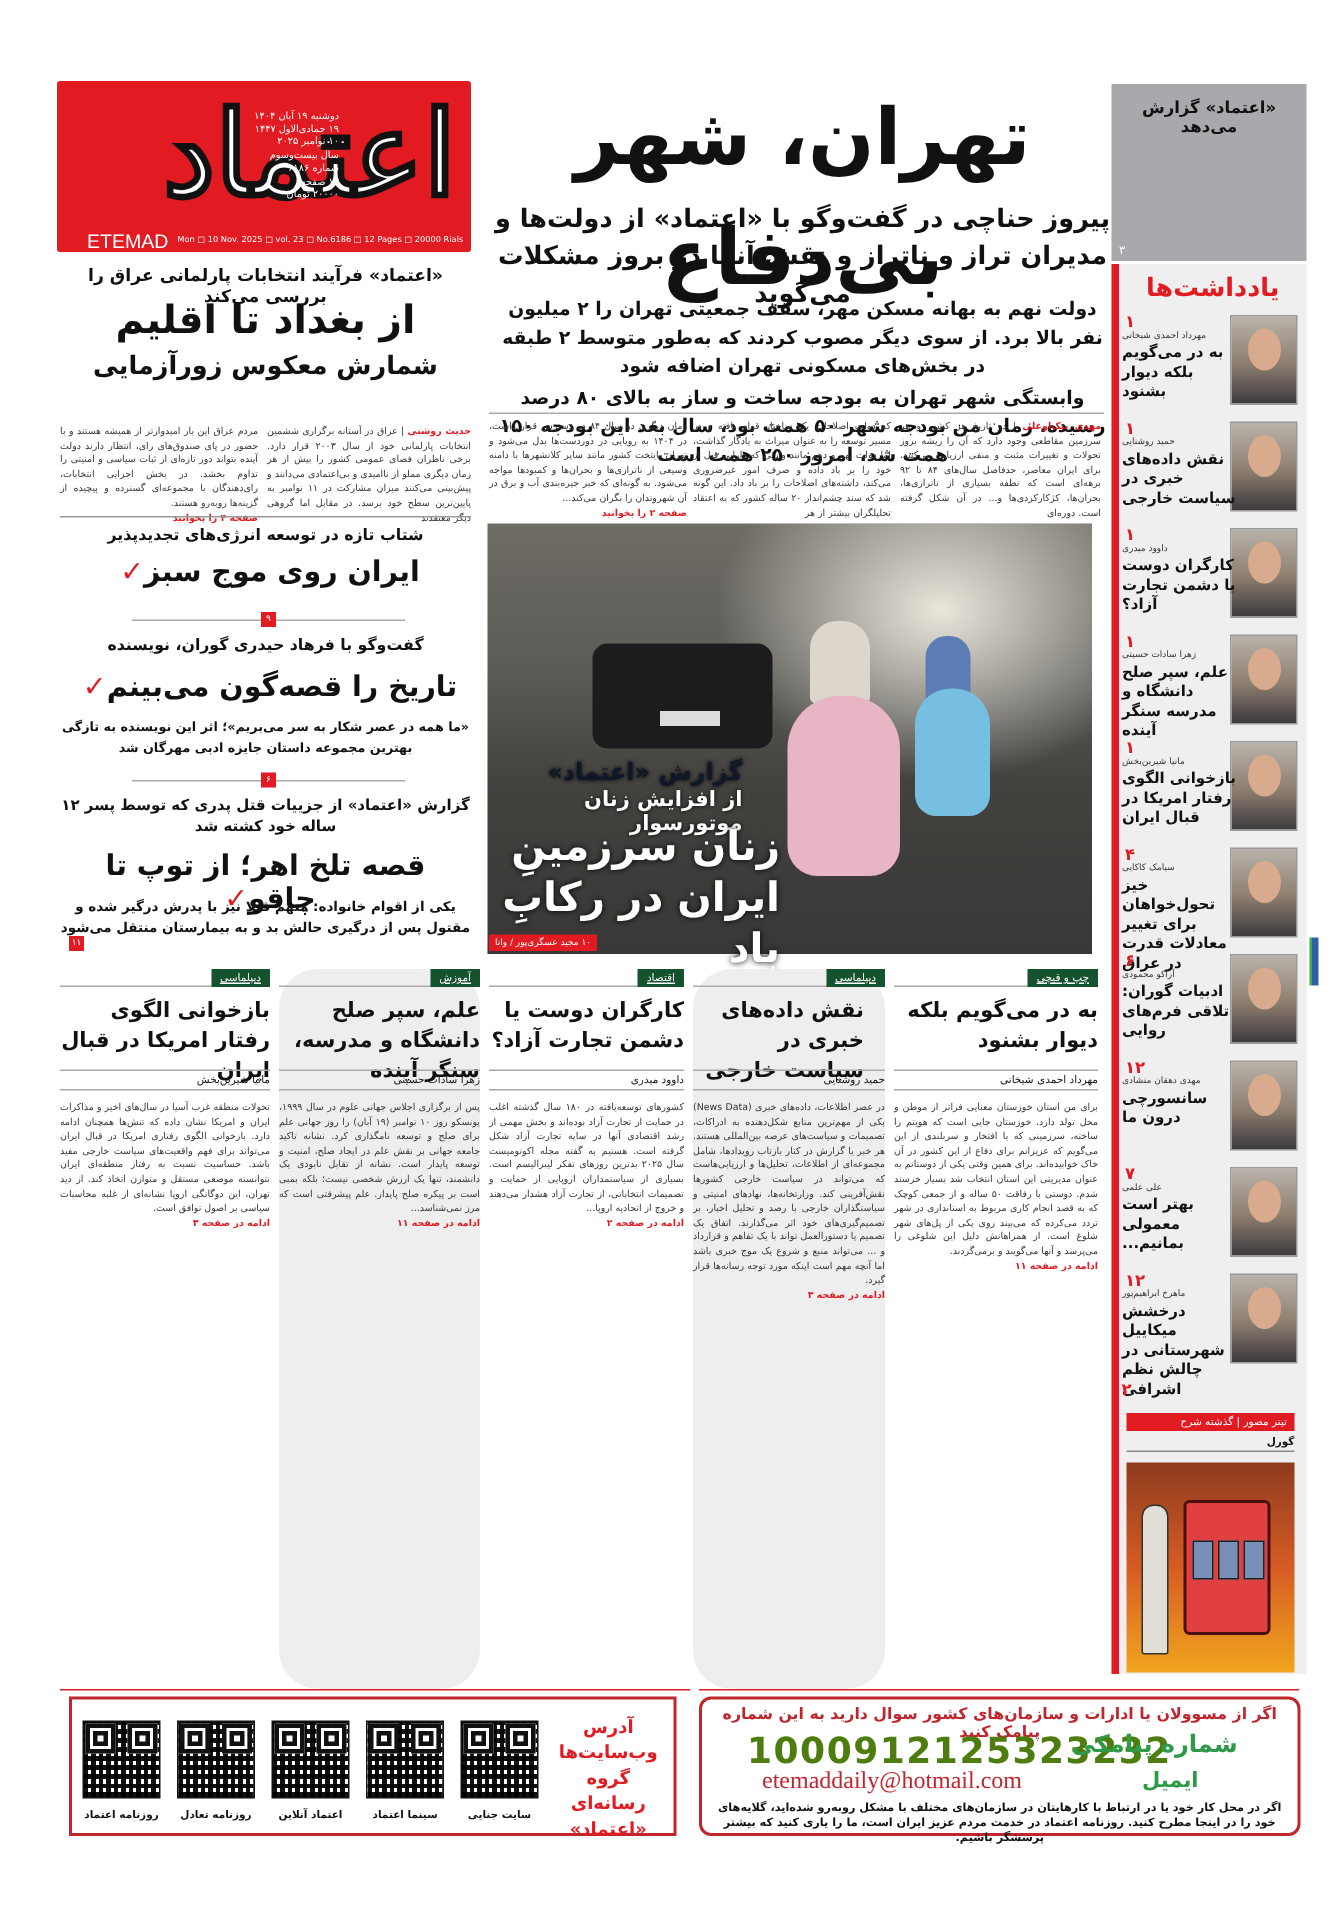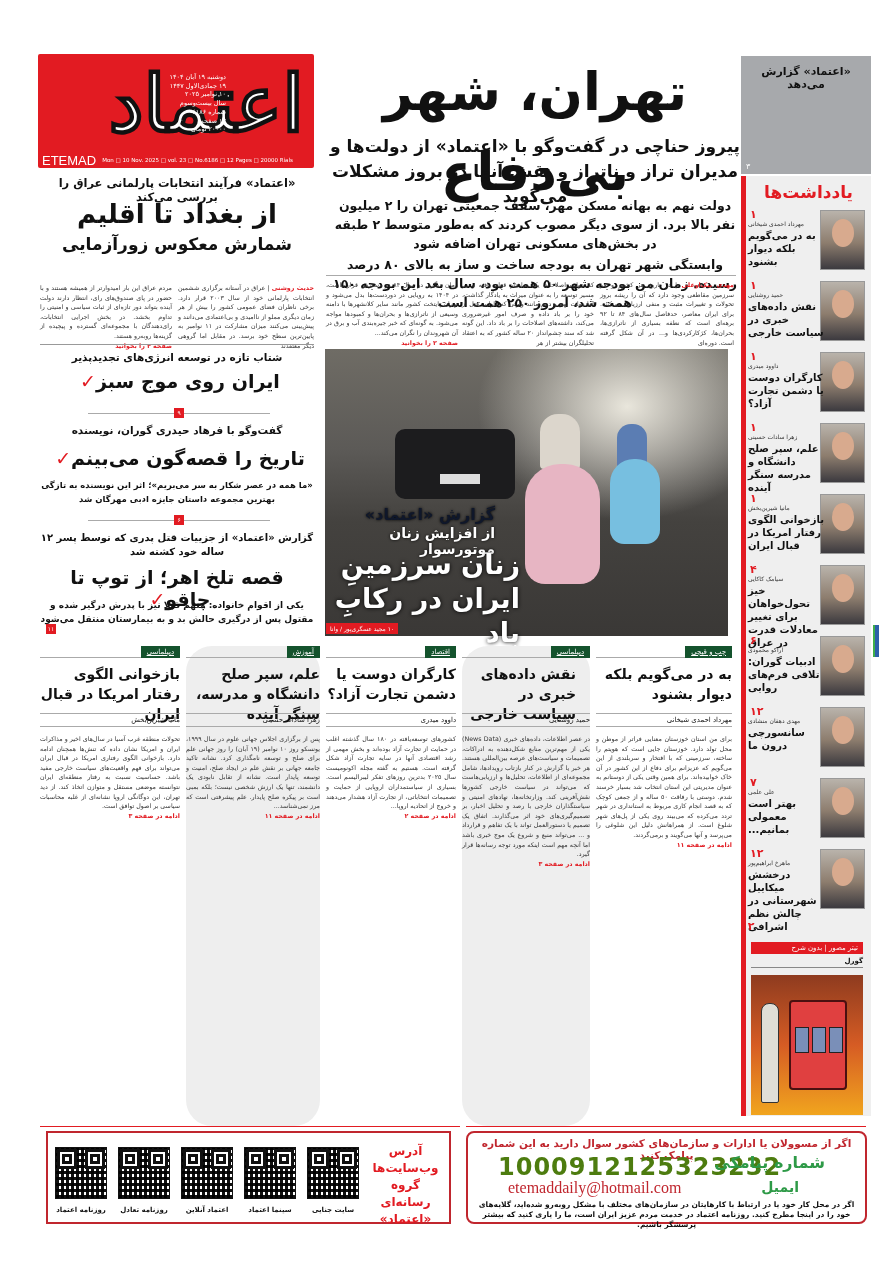--- a/index.html
+++ b/index.html
@@ -5,21 +5,21 @@
   * { box-sizing: border-box; margin: 0; padding: 0; }
   html, body { width: 891px; height: 1276px; background: #ffffff; overflow: hidden; }
   body { font-family: "DejaVu Sans", sans-serif; color: #111; position: relative; direction: rtl; }
   .abs { position: absolute; }
   .center { text-align: center; }
 
   
   #masthead { left: 38px; top: 54px; width: 276px; height: 114px; background: #e21b22; border-radius: 2px; overflow: hidden; direction: ltr; }
   #logo-text { position: absolute; right: 10px; top: 0px; font-family: "DejaVu Serif", serif; font-size: 78px; font-weight: bold; color: #fff; -webkit-text-stroke: 2px #111; line-height: 100px; direction: rtl; }
   #mast-date { position: absolute; left: 118px; top: 6px; width: 70px; font-size: 6.5px; line-height: 8.7px; color: #fff; direction: rtl; text-align: right; margin-top: 13px; }
-  #mast-footer { position: absolute; left: 0; bottom: 0; width: 100%; height: 16px; display: flex; align-items: center; gap: 6px; padding-left: 4px; color: #fff; }
+  #mast-footer { position: absolute; left: 0; bottom: 0; width: 100%; height: 16px; display: flex; align-items: center; gap: 6px; padding-left: 20px; color: #fff; }
   #mast-brand { font-size: 13px; font-family: "Liberation Sans", sans-serif; letter-spacing: 0px; }
   #mast-info { font-size: 5.5px; white-space: nowrap; }
 
   
   #main-headline { left: 330px; top: 52px; width: 410px; font-size: 52px; font-weight: bold; line-height: 80px; text-align: center; }
   #sub-headline { left: 330px; top: 134px; width: 410px; font-size: 17px; font-weight: bold; line-height: 25px; text-align: center; }
   #lede { left: 330px; top: 196px; width: 410px; font-size: 12.5px; font-weight: bold; line-height: 19px; text-align: center; }
 
   
   #layers-box { left: 741px; top: 56px; width: 130px; height: 118px; background: #a7a9ac; text-align: center; }
@@ -236,21 +236,21 @@
         <div class="photo"></div>
         <div class="num">۱۲</div>
         <div class="author">ماهرخ ابراهیم‌پور</div>
         <div class="title">درخشش میکاییل شهرستانی در چالش نظم اشرافی</div>
       </div>
     </div>
 </div>
 <div class="abs sidebar-accent"></div>
 
 <div id="cartoon-num" class="abs">۱۲</div>
-<div id="cartoon-bar" class="abs">تیتر مصور | بدون شرح</div>
+<div id="cartoon-bar" class="abs">تیتر مصور | گذشته شرح</div>
 <div id="cartoon-artist" class="abs">گورل</div>
 <div id="cartoon" class="abs">
   <div class="man"></div>
   <div class="machine">
     <div class="slot" style="left:4px"></div>
     <div class="slot" style="left:21px"></div>
     <div class="slot" style="left:38px"></div>
   </div>
 </div>
 

